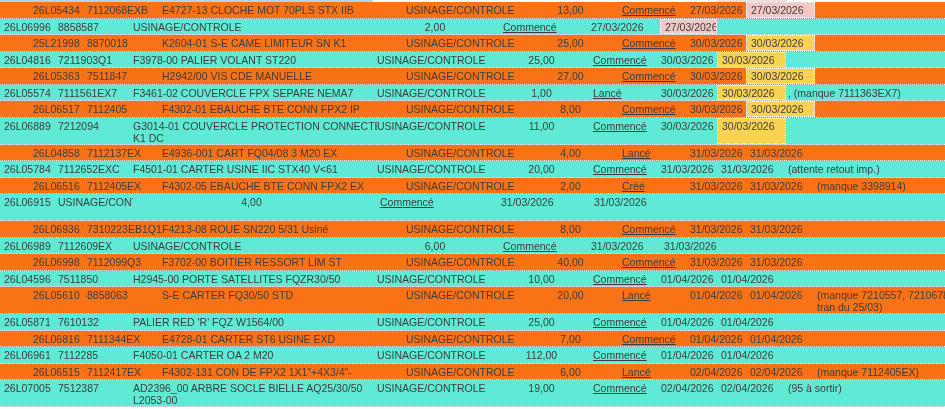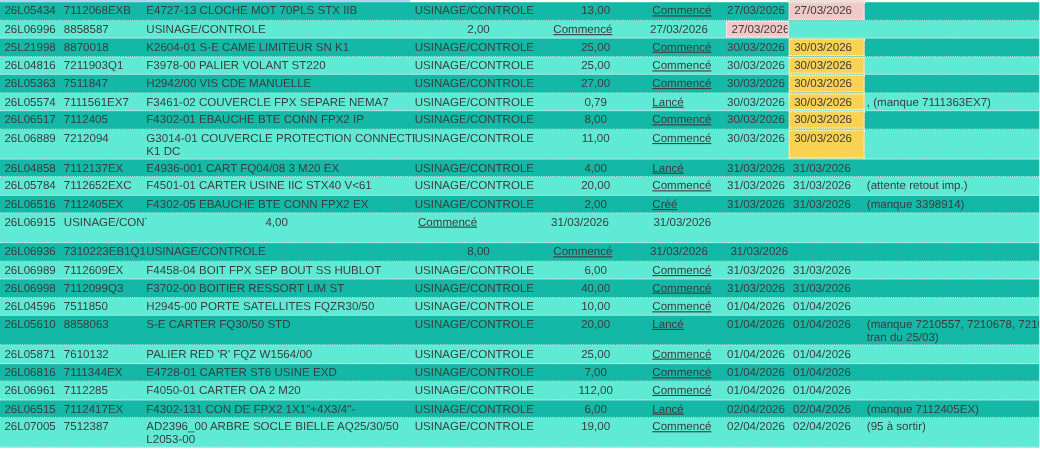--- a/index.html
+++ b/index.html
@@ -24,21 +24,21 @@
   }
   .row {
     display: grid;
     grid-template-columns: 58px 75px 244px 123px 90px 70px 57px 69px 1fr;
     height: 16.5px;
     box-sizing: border-box;
     border-bottom: 1px dotted #e6e6e6;
     background: #5eead4;
   }
   .row.double { height: 27px; }
-  .row.alt { background: #14b8a6; }
+  .row.alt { background: #f97316; padding-left: 29px; }
   .cell {
     overflow: hidden;
     white-space: pre;
     line-height: 12px;
     padding-top: 2px;
     box-sizing: border-box;
   }
   .c-of     { padding-left: 4px; }
   .c-qty    { text-align: center; padding-right: 7px; }
   .c-status { padding-left: 3px; text-decoration: underline; }
@@ -109,21 +109,21 @@
       <div class="cell c-status">Commencé</div>
       <div class="cell c-date1">30/03/2026</div>
       <div class="cell c-date2 hl" style="background: rgb(249, 209, 83);">30/03/2026</div>
       <div class="cell c-note"></div>
     </div>
     <div class="row">
       <div class="cell c-of">26L05574</div>
       <div class="cell c-article">7111561EX7</div>
       <div class="cell c-desc">F3461-02 COUVERCLE FPX SEPARE NEMA7</div>
       <div class="cell c-oper">USINAGE/CONTROLE</div>
-      <div class="cell c-qty">0,79</div>
+      <div class="cell c-qty">1,00</div>
       <div class="cell c-status">Lancé</div>
       <div class="cell c-date1">30/03/2026</div>
       <div class="cell c-date2 hl" style="background: rgb(249, 209, 83);">30/03/2026</div>
       <div class="cell c-note">, (manque 7111363EX7)</div>
     </div>
     <div class="row alt">
       <div class="cell c-of">26L06517</div>
       <div class="cell c-article">7112405</div>
       <div class="cell c-desc">F4302-01 EBAUCHE BTE CONN FPX2 IP</div>
       <div class="cell c-oper">USINAGE/CONTROLE</div>
@@ -183,31 +183,31 @@
       <div class="cell c-oper">USINAGE/CONTROLE</div>
       <div class="cell c-qty">4,00</div>
       <div class="cell c-status">Commencé</div>
       <div class="cell c-date1">31/03/2026</div>
       <div class="cell c-date2">31/03/2026</div>
       <div class="cell c-note"></div>
     </div>
     <div class="row alt">
       <div class="cell c-of">26L06936</div>
       <div class="cell c-article">7310223EB1Q1</div>
+      <div class="cell c-desc">F4213-08 ROUE SN220 5/31 Usiné</div>
       <div class="cell c-oper">USINAGE/CONTROLE</div>
       <div class="cell c-qty">8,00</div>
       <div class="cell c-status">Commencé</div>
       <div class="cell c-date1">31/03/2026</div>
       <div class="cell c-date2">31/03/2026</div>
       <div class="cell c-note"></div>
     </div>
     <div class="row">
       <div class="cell c-of">26L06989</div>
       <div class="cell c-article">7112609EX</div>
-      <div class="cell c-desc">F4458-04 BOIT FPX SEP BOUT SS HUBLOT</div>
       <div class="cell c-oper">USINAGE/CONTROLE</div>
       <div class="cell c-qty">6,00</div>
       <div class="cell c-status">Commencé</div>
       <div class="cell c-date1">31/03/2026</div>
       <div class="cell c-date2">31/03/2026</div>
       <div class="cell c-note"></div>
     </div>
     <div class="row alt">
       <div class="cell c-of">26L06998</div>
       <div class="cell c-article">7112099Q3</div>

